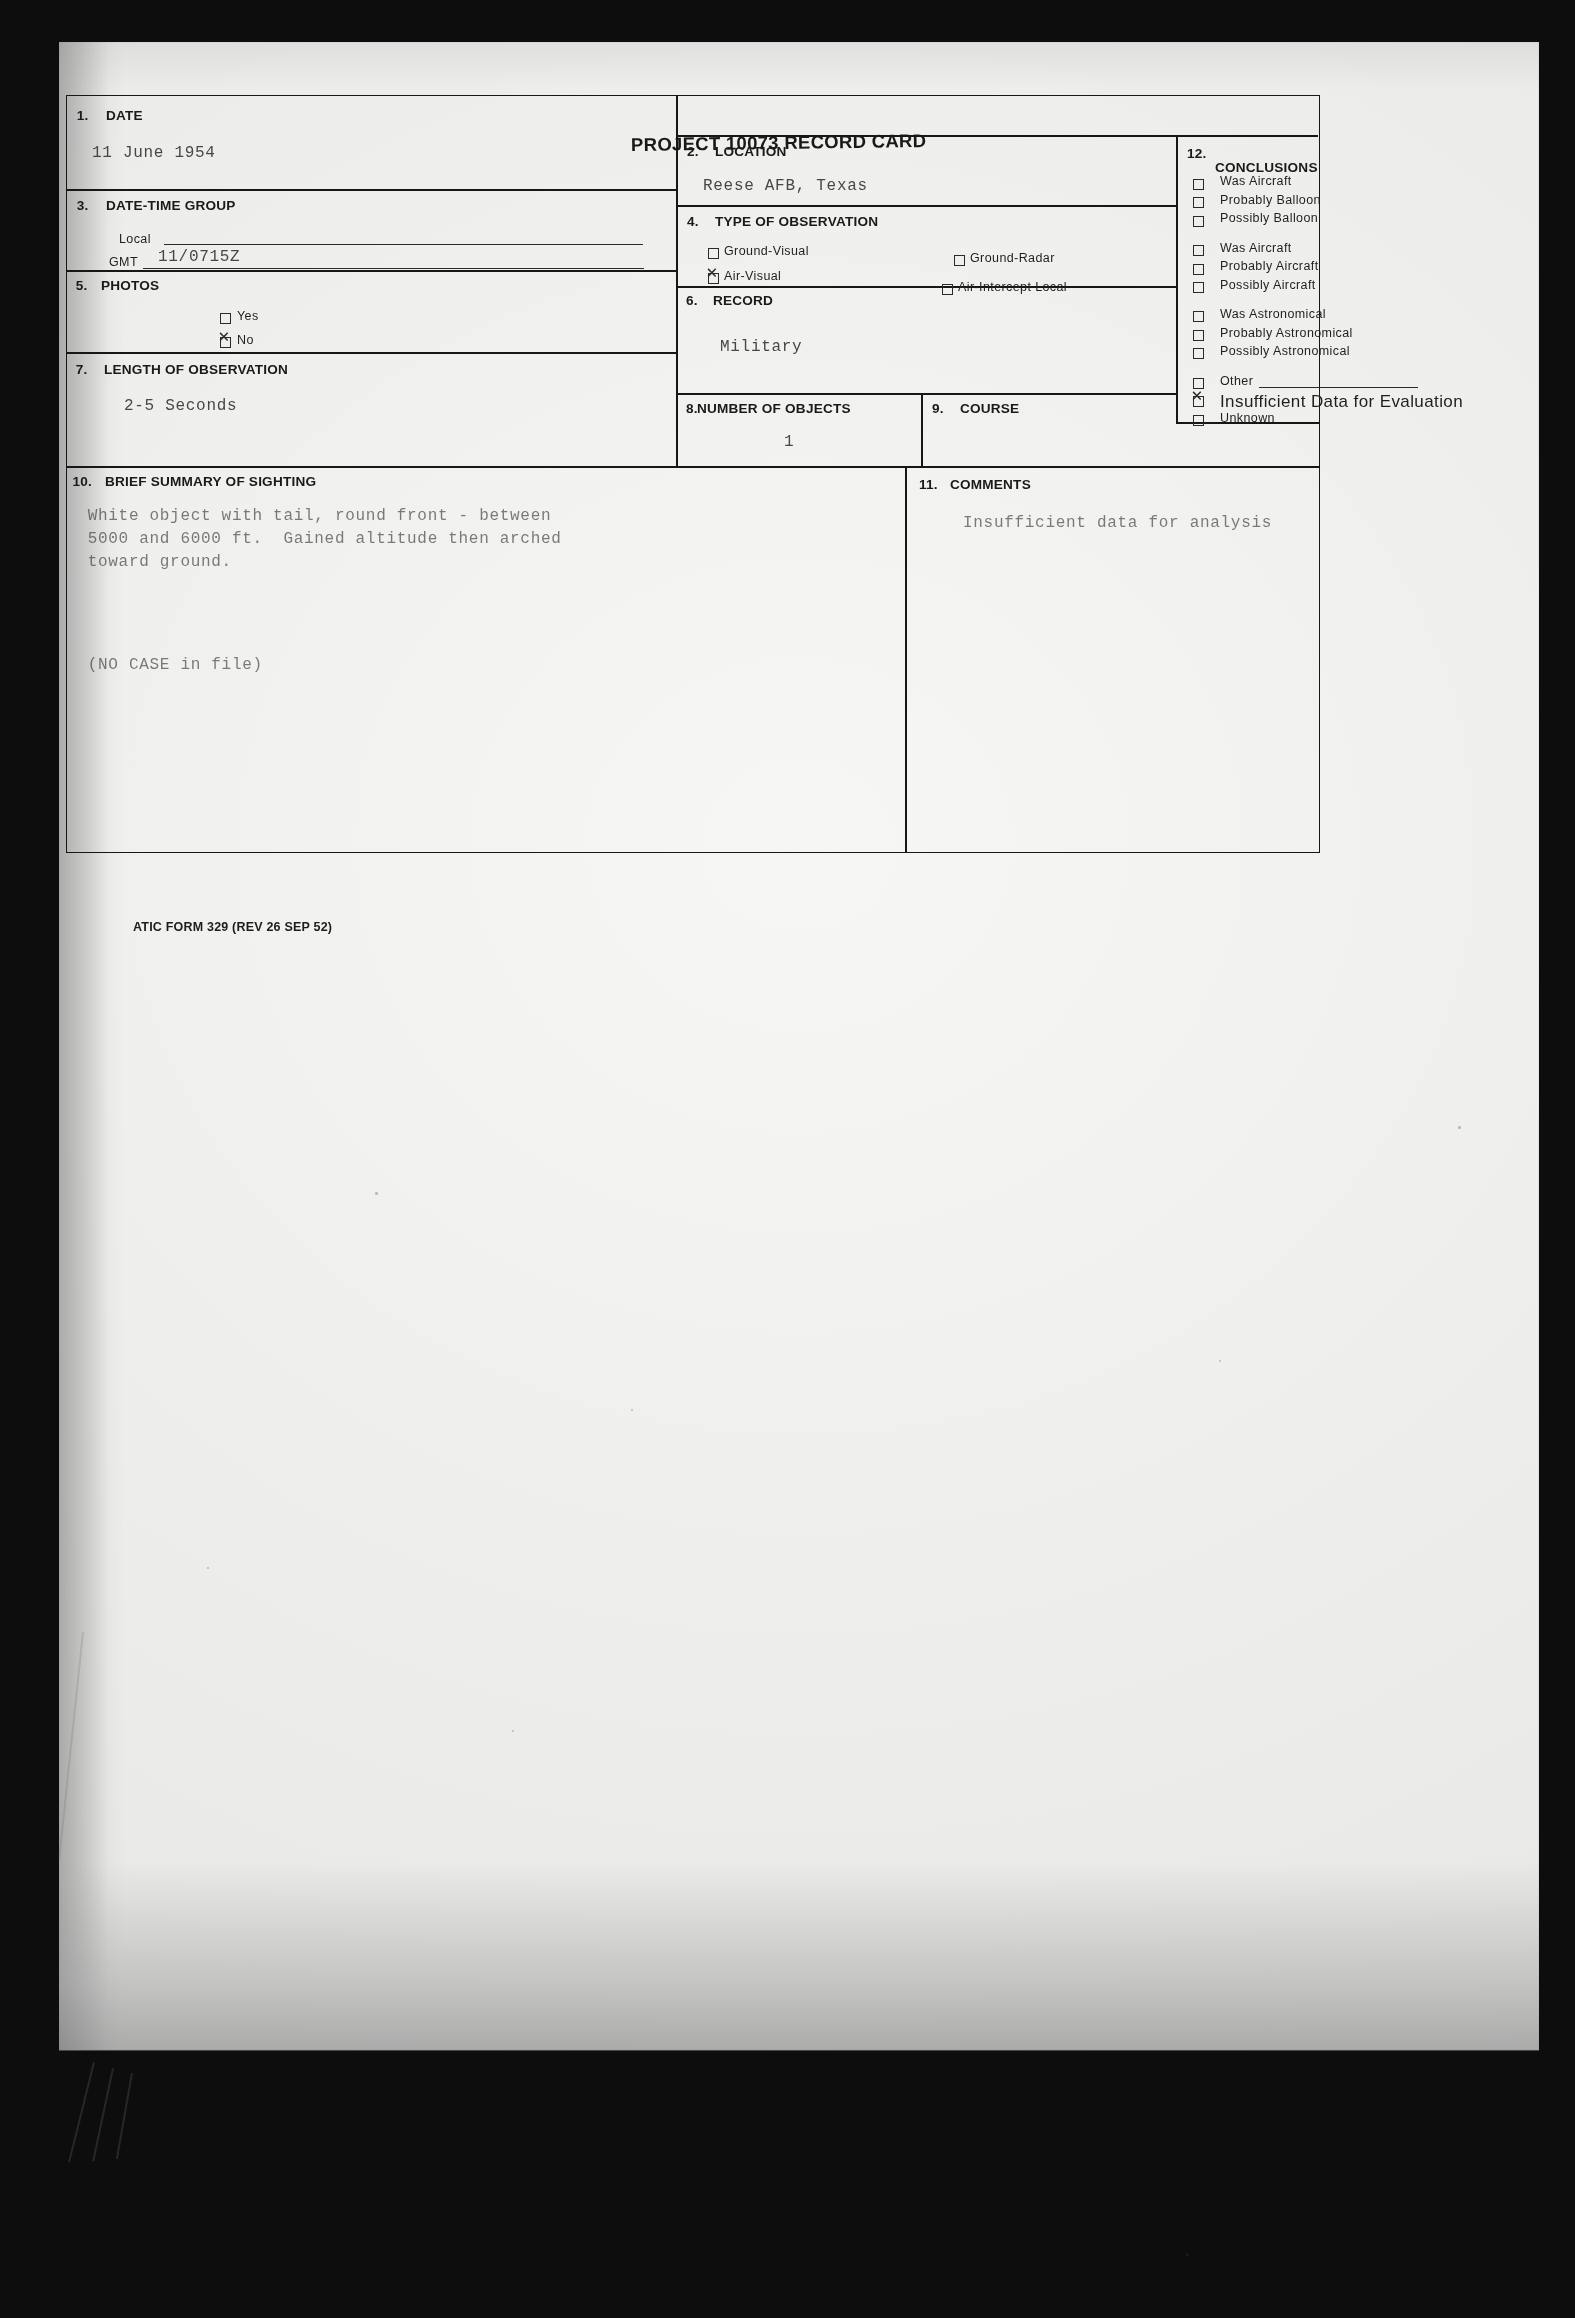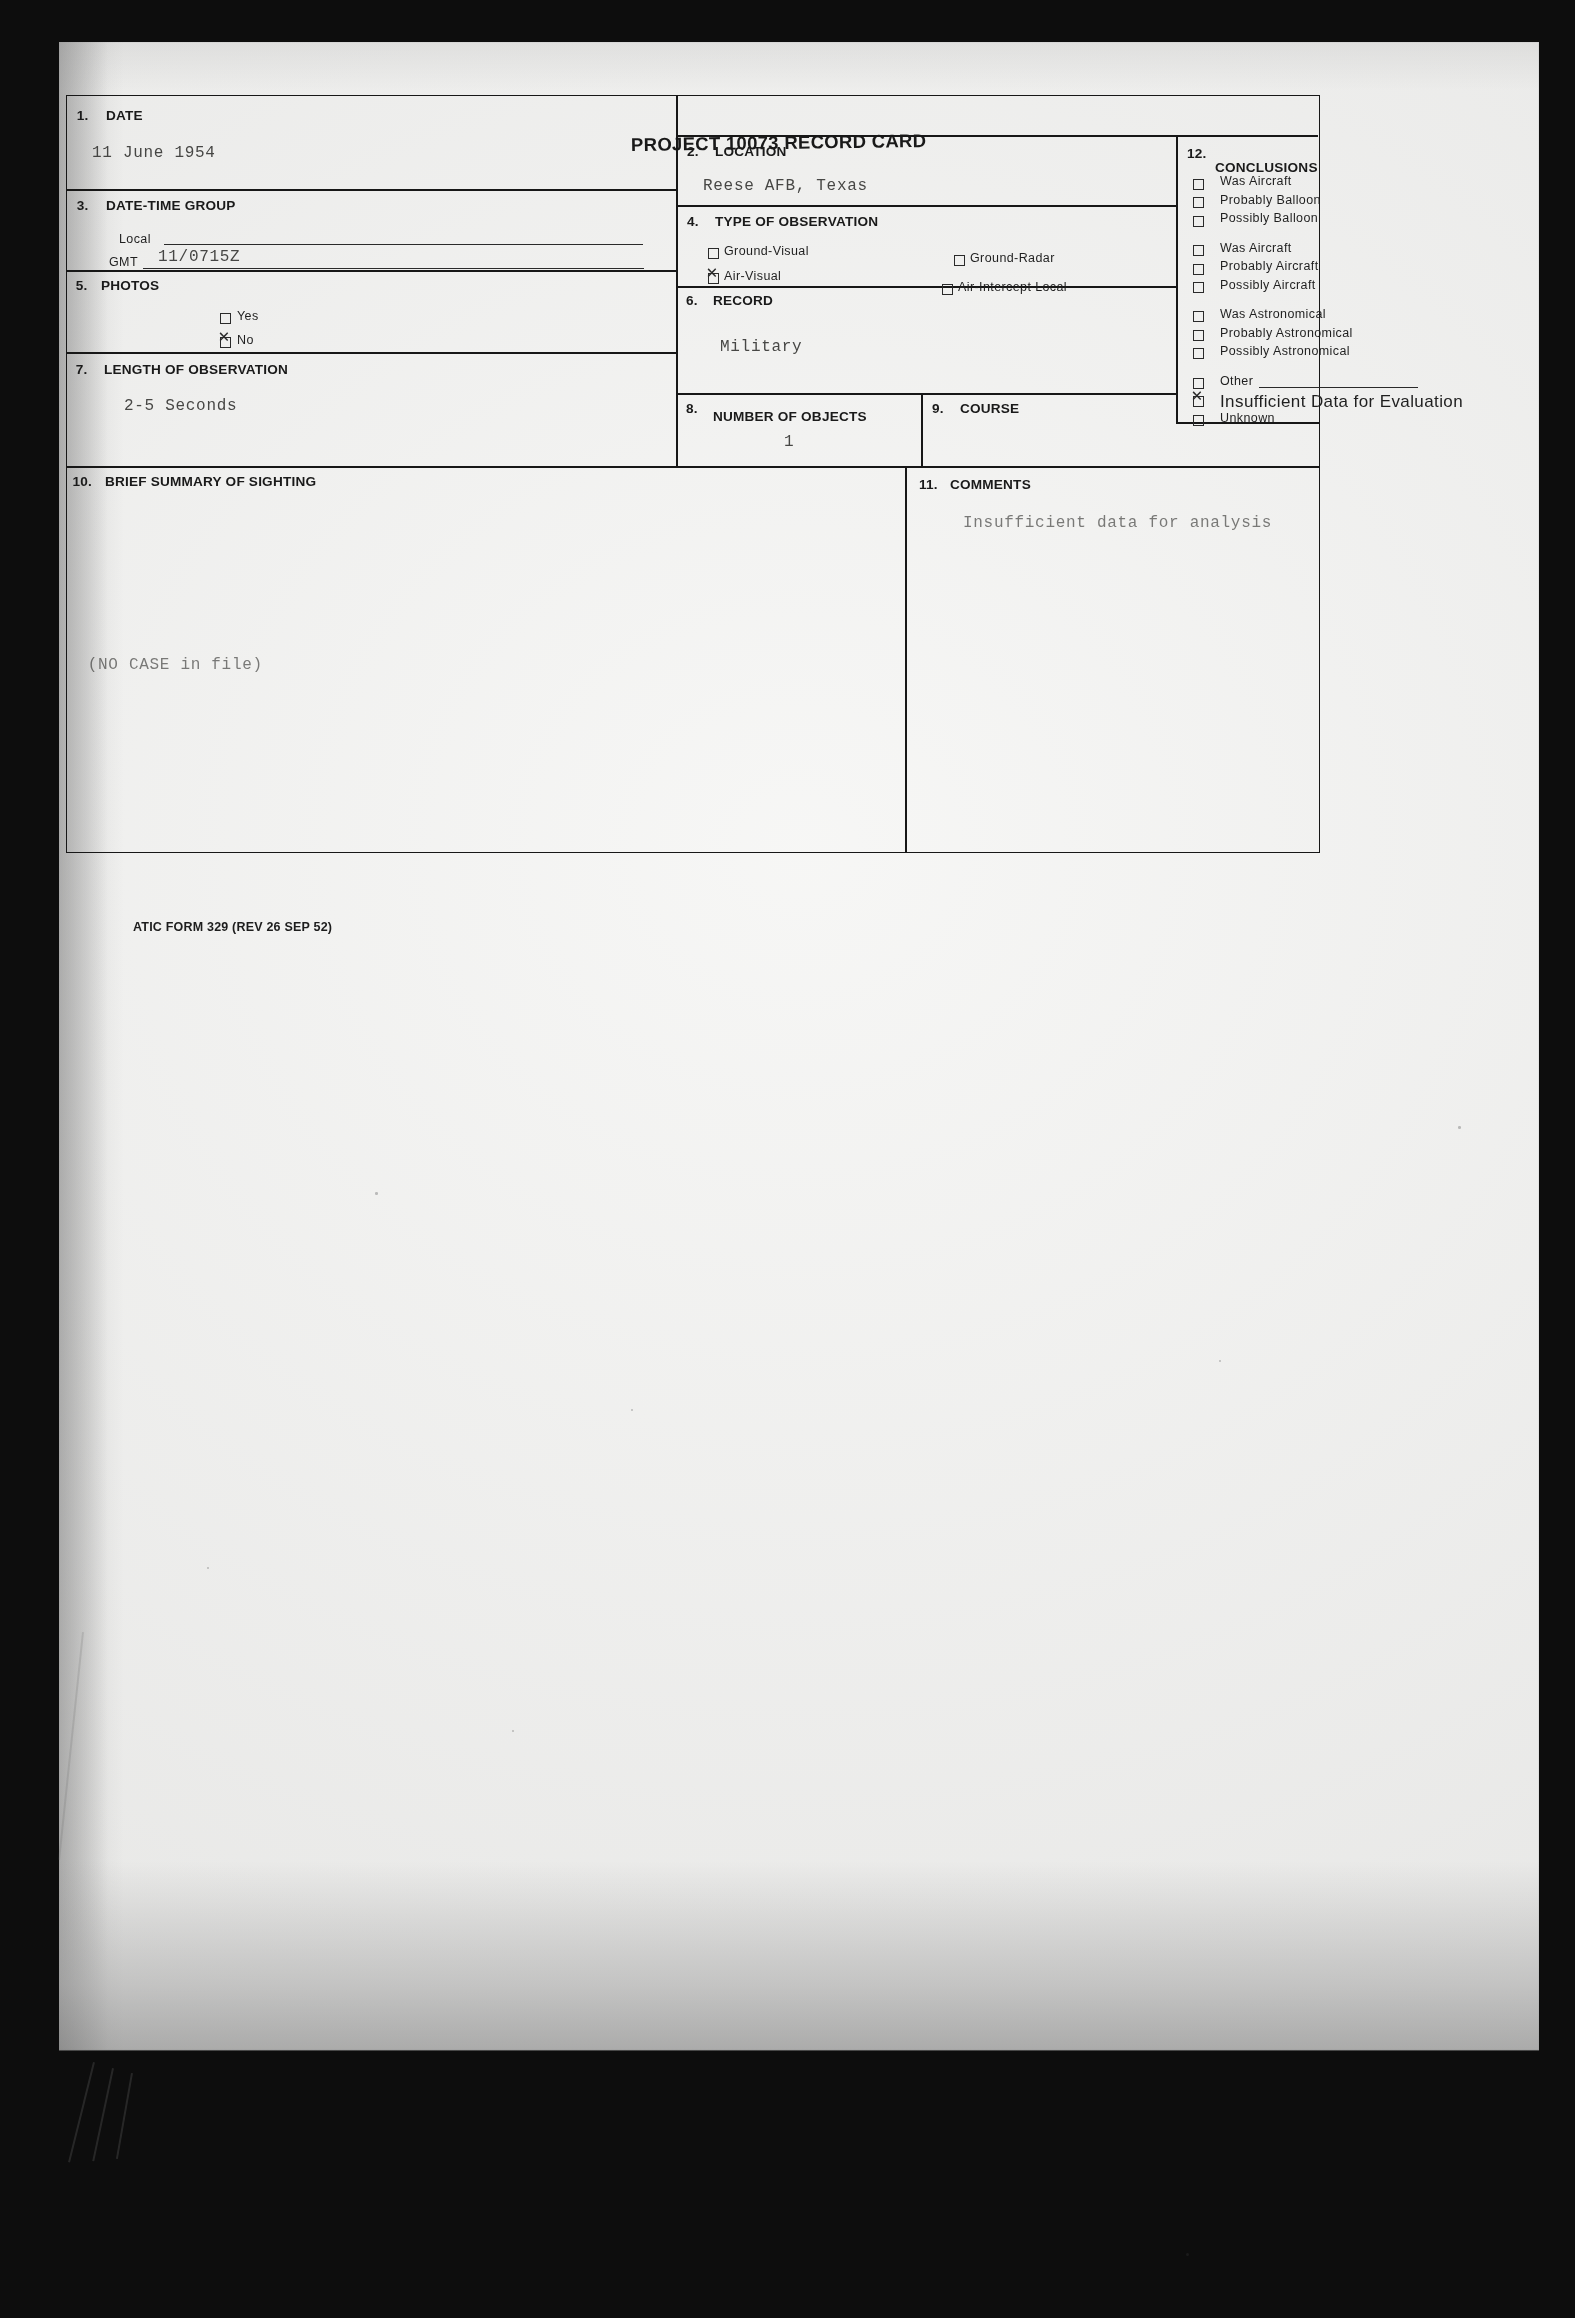--- a/index.html
+++ b/index.html
@@ -241,21 +241,21 @@
   <div class="cbox" style="left:887px;top:159px;"></div>
   <div class="fsmall" style="left:903px;top:155px;">Ground-Radar</div>
   <div class="cbox" style="left:875px;top:188px;"></div>
   <div class="fsmall" style="left:891px;top:184px;">Air-Intercept Local</div>
 
   <div class="flabel" style="left:619px;top:197px;">6.</div>
   <div class="flabel" style="left:646px;top:197px;">RECORD</div>
   <div class="typed" style="left:653px;top:242px;">Military</div>
 
   <div class="flabel" style="left:619px;top:305px;">8.</div>
-  <div class="flabel" style="left:646px;top:305px;margin-top:8px;">NUMBER OF OBJECTS</div>
+  <div class="flabel" style="left:630px;top:305px;">NUMBER OF OBJECTS</div>
   <div class="typed" style="left:717px;top:337px;">1</div>
 
   <div class="flabel" style="left:865px;top:305px;">9.</div>
   <div class="flabel" style="left:893px;top:305px;">COURSE</div>
   <div class="typed" style="left:903px;top:337px;"></div>
 
   <div class="flabel" style="left:1120px;top:50px;">12.</div>
   <div class="flabel" style="left:1148px;top:64px;">CONCLUSIONS</div>
 
   <div class="cbox" style="left:1126px;top:83px;"></div>
@@ -282,20 +282,23 @@
   <div class="cbox" style="left:1126px;top:282px;"></div>
   <div class="fsmall" style="left:1153px;top:278px;">Other</div>
   <div class="uline" style="left:1192px;top:291px;width:159px;"></div>
   <div class="cbox checked" style="left:1126px;top:300px;"></div>
   <div class="fsmall" style="left:1153px;top:296px;font-size:17px;">Insufficient Data for Evaluation</div>
   <div class="cbox" style="left:1126px;top:319px;"></div>
   <div class="fsmall" style="left:1153px;top:315px;">Unknown</div>
 
   <div class="flabel" style="left:5.4px;top:378px;">10.</div>
   <div class="flabel" style="left:38px;top:378px;">BRIEF SUMMARY OF SIGHTING</div>
+  <div class="typed multi light" style="left:20.7px;top:409px;">White object with tail, round front - between
+5000 and 6000 ft.  Gained altitude then arched
+toward ground.</div>
   <div class="typed light" style="left:20.7px;top:560px;">(NO CASE in file)</div>
 
   <div class="flabel" style="left:852px;top:381px;">11.</div>
   <div class="flabel" style="left:883px;top:381px;">COMMENTS</div>
   <div class="typed light" style="left:896px;top:418px;">Insufficient data for analysis</div>
 
 </div>
 
 <div id="form-footer">ATIC FORM 329 (REV 26 SEP 52)</div>
 

